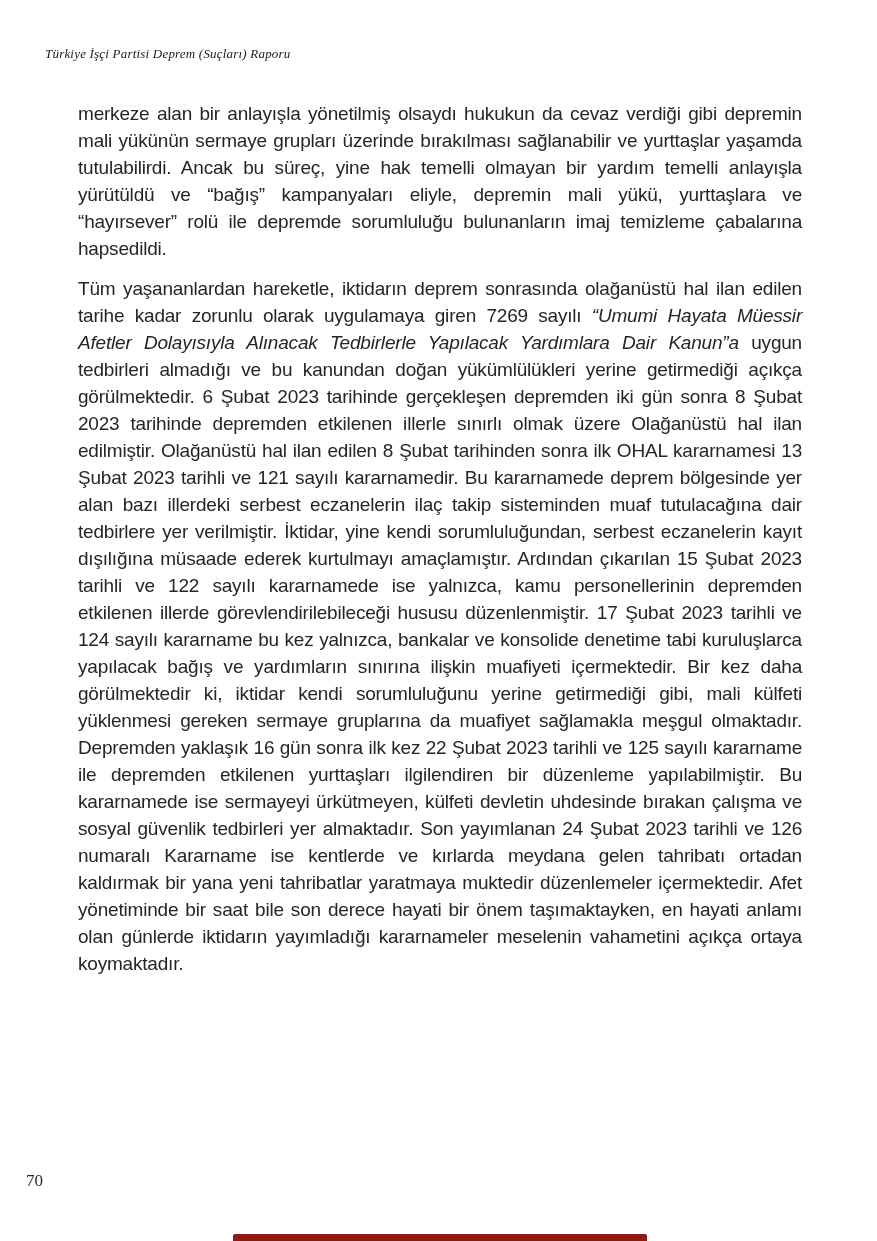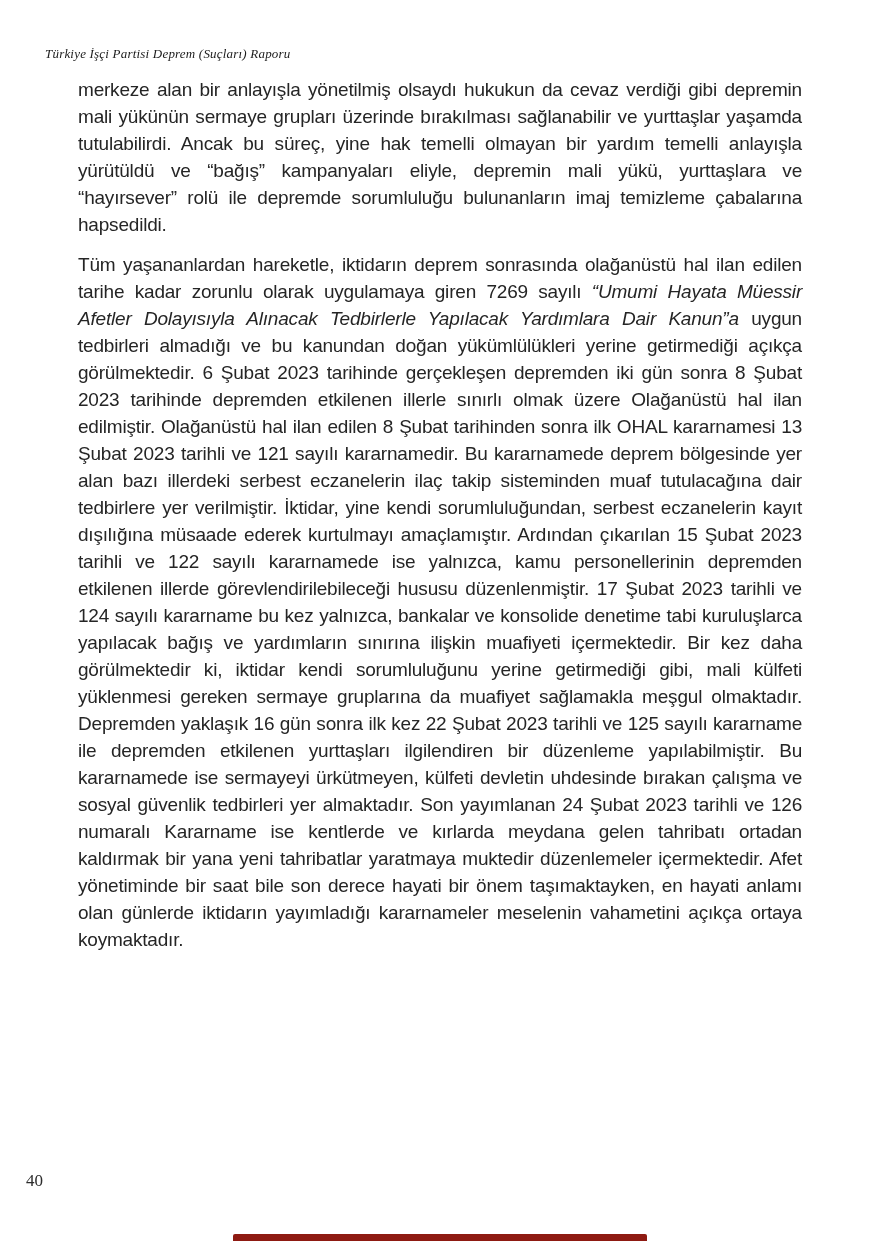--- a/index.html
+++ b/index.html
@@ -21,21 +21,21 @@
     left: 45px;
     font-family: "Liberation Serif", serif;
     font-style: italic;
     font-size: 13px;
     letter-spacing: 0.2px;
     color: #1b1b1b;
     white-space: nowrap;
   }
   .text-block {
     position: absolute;
-    top: 76px;
+    top: 100px;
     left: 78px;
     width: 724px;
     color: #252525;
     font-size: 19px;
     line-height: 27px;
     letter-spacing: -0.2px;
     text-align: justify;
     text-justify: inter-word;
   }
   .text-block p {
@@ -66,17 +66,17 @@
 
 <div class="page">
 
   <div class="running-header" data-bind="header.title">Türkiye İşçi Partisi Deprem (Suçları) Raporu</div>
 
   <div class="text-block">
     <p data-bind="body.paragraph_1">merkeze alan bir anlayışla yönetilmiş olsaydı hukukun da cevaz verdiği gibi depremin mali yükünün sermaye grupları üzerinde bırakılması sağlanabilir ve yurttaşlar yaşamda tutulabilirdi. Ancak bu süreç, yine hak temelli olmayan bir yardım temelli anlayışla yürütüldü ve “bağış” kampanyaları eliyle, depremin mali yükü, yurttaşlara ve “hayırsever” rolü ile depremde sorumluluğu bulunanların imaj temizleme çabalarına hapsedildi.</p>
     <p><span data-bind="body.paragraph_2_before_italic">Tüm yaşananlardan hareketle, iktidarın deprem sonrasında olağanüstü hal ilan edilen tarihe kadar zorunlu olarak uygulamaya giren 7269 sayılı </span><em data-bind="body.paragraph_2_italic">“Umumi Hayata Müessir Afetler Dolayısıyla Alınacak Tedbirlerle Yapılacak Yardımlara Dair Kanun”a</em><span data-bind="body.paragraph_2_after_italic"> uygun tedbirleri almadığı ve bu kanundan doğan yükümlülükleri yerine getirmediği açıkça görülmektedir. 6 Şubat 2023 tarihinde gerçekleşen depremden iki gün sonra 8 Şubat 2023 tarihinde depremden etkilenen illerle sınırlı olmak üzere Olağanüstü hal ilan edilmiştir. Olağanüstü hal ilan edilen 8 Şubat tarihinden sonra ilk OHAL kararnamesi 13 Şubat 2023 tarihli ve 121 sayılı kararnamedir. Bu kararnamede deprem bölgesinde yer alan bazı illerdeki serbest eczanelerin ilaç takip sisteminden muaf tutulacağına dair tedbirlere yer verilmiştir. İktidar, yine kendi sorumluluğundan, serbest eczanelerin kayıt dışılığına müsaade ederek kurtulmayı amaçlamıştır. Ardından çıkarılan 15 Şubat 2023 tarihli ve 122 sayılı kararnamede ise yalnızca, kamu personellerinin depremden etkilenen illerde görevlendirilebileceği hususu düzenlenmiştir. 17 Şubat 2023 tarihli ve 124 sayılı kararname bu kez yalnızca, bankalar ve konsolide denetime tabi kuruluşlarca yapılacak bağış ve yardımların sınırına ilişkin muafiyeti içermektedir. Bir kez daha görülmektedir ki, iktidar kendi sorumluluğunu yerine getirmediği gibi, mali külfeti yüklenmesi gereken sermaye gruplarına da muafiyet sağlamakla meşgul olmaktadır. Depremden yaklaşık 16 gün sonra ilk kez 22 Şubat 2023 tarihli ve 125 sayılı kararname ile depremden etkilenen yurttaşları ilgilendiren bir düzenleme yapılabilmiştir. Bu kararnamede ise sermayeyi ürkütmeyen, külfeti devletin uhdesinde bırakan çalışma ve sosyal güvenlik tedbirleri yer almaktadır. Son yayımlanan 24 Şubat 2023 tarihli ve 126 numaralı Kararname ise kentlerde ve kırlarda meydana gelen tahribatı ortadan kaldırmak bir yana yeni tahribatlar yaratmaya muktedir düzenlemeler içermektedir. Afet yönetiminde bir saat bile son derece hayati bir önem taşımaktayken, en hayati anlamı olan günlerde iktidarın yayımladığı kararnameler meselenin vahametini açıkça ortaya koymaktadır.</span></p>
   </div>
 
-  <div class="page-number" data-bind="footer.page_number">40</div>
+  <div class="page-number" data-bind="footer.page_number">70</div>
 
   <div class="bottom-accent-bar" data-bind-style="background:footer.accent_bar_color" style="background: rgb(142, 26, 18);"></div>
 
 </div>
 
 </body></html>

